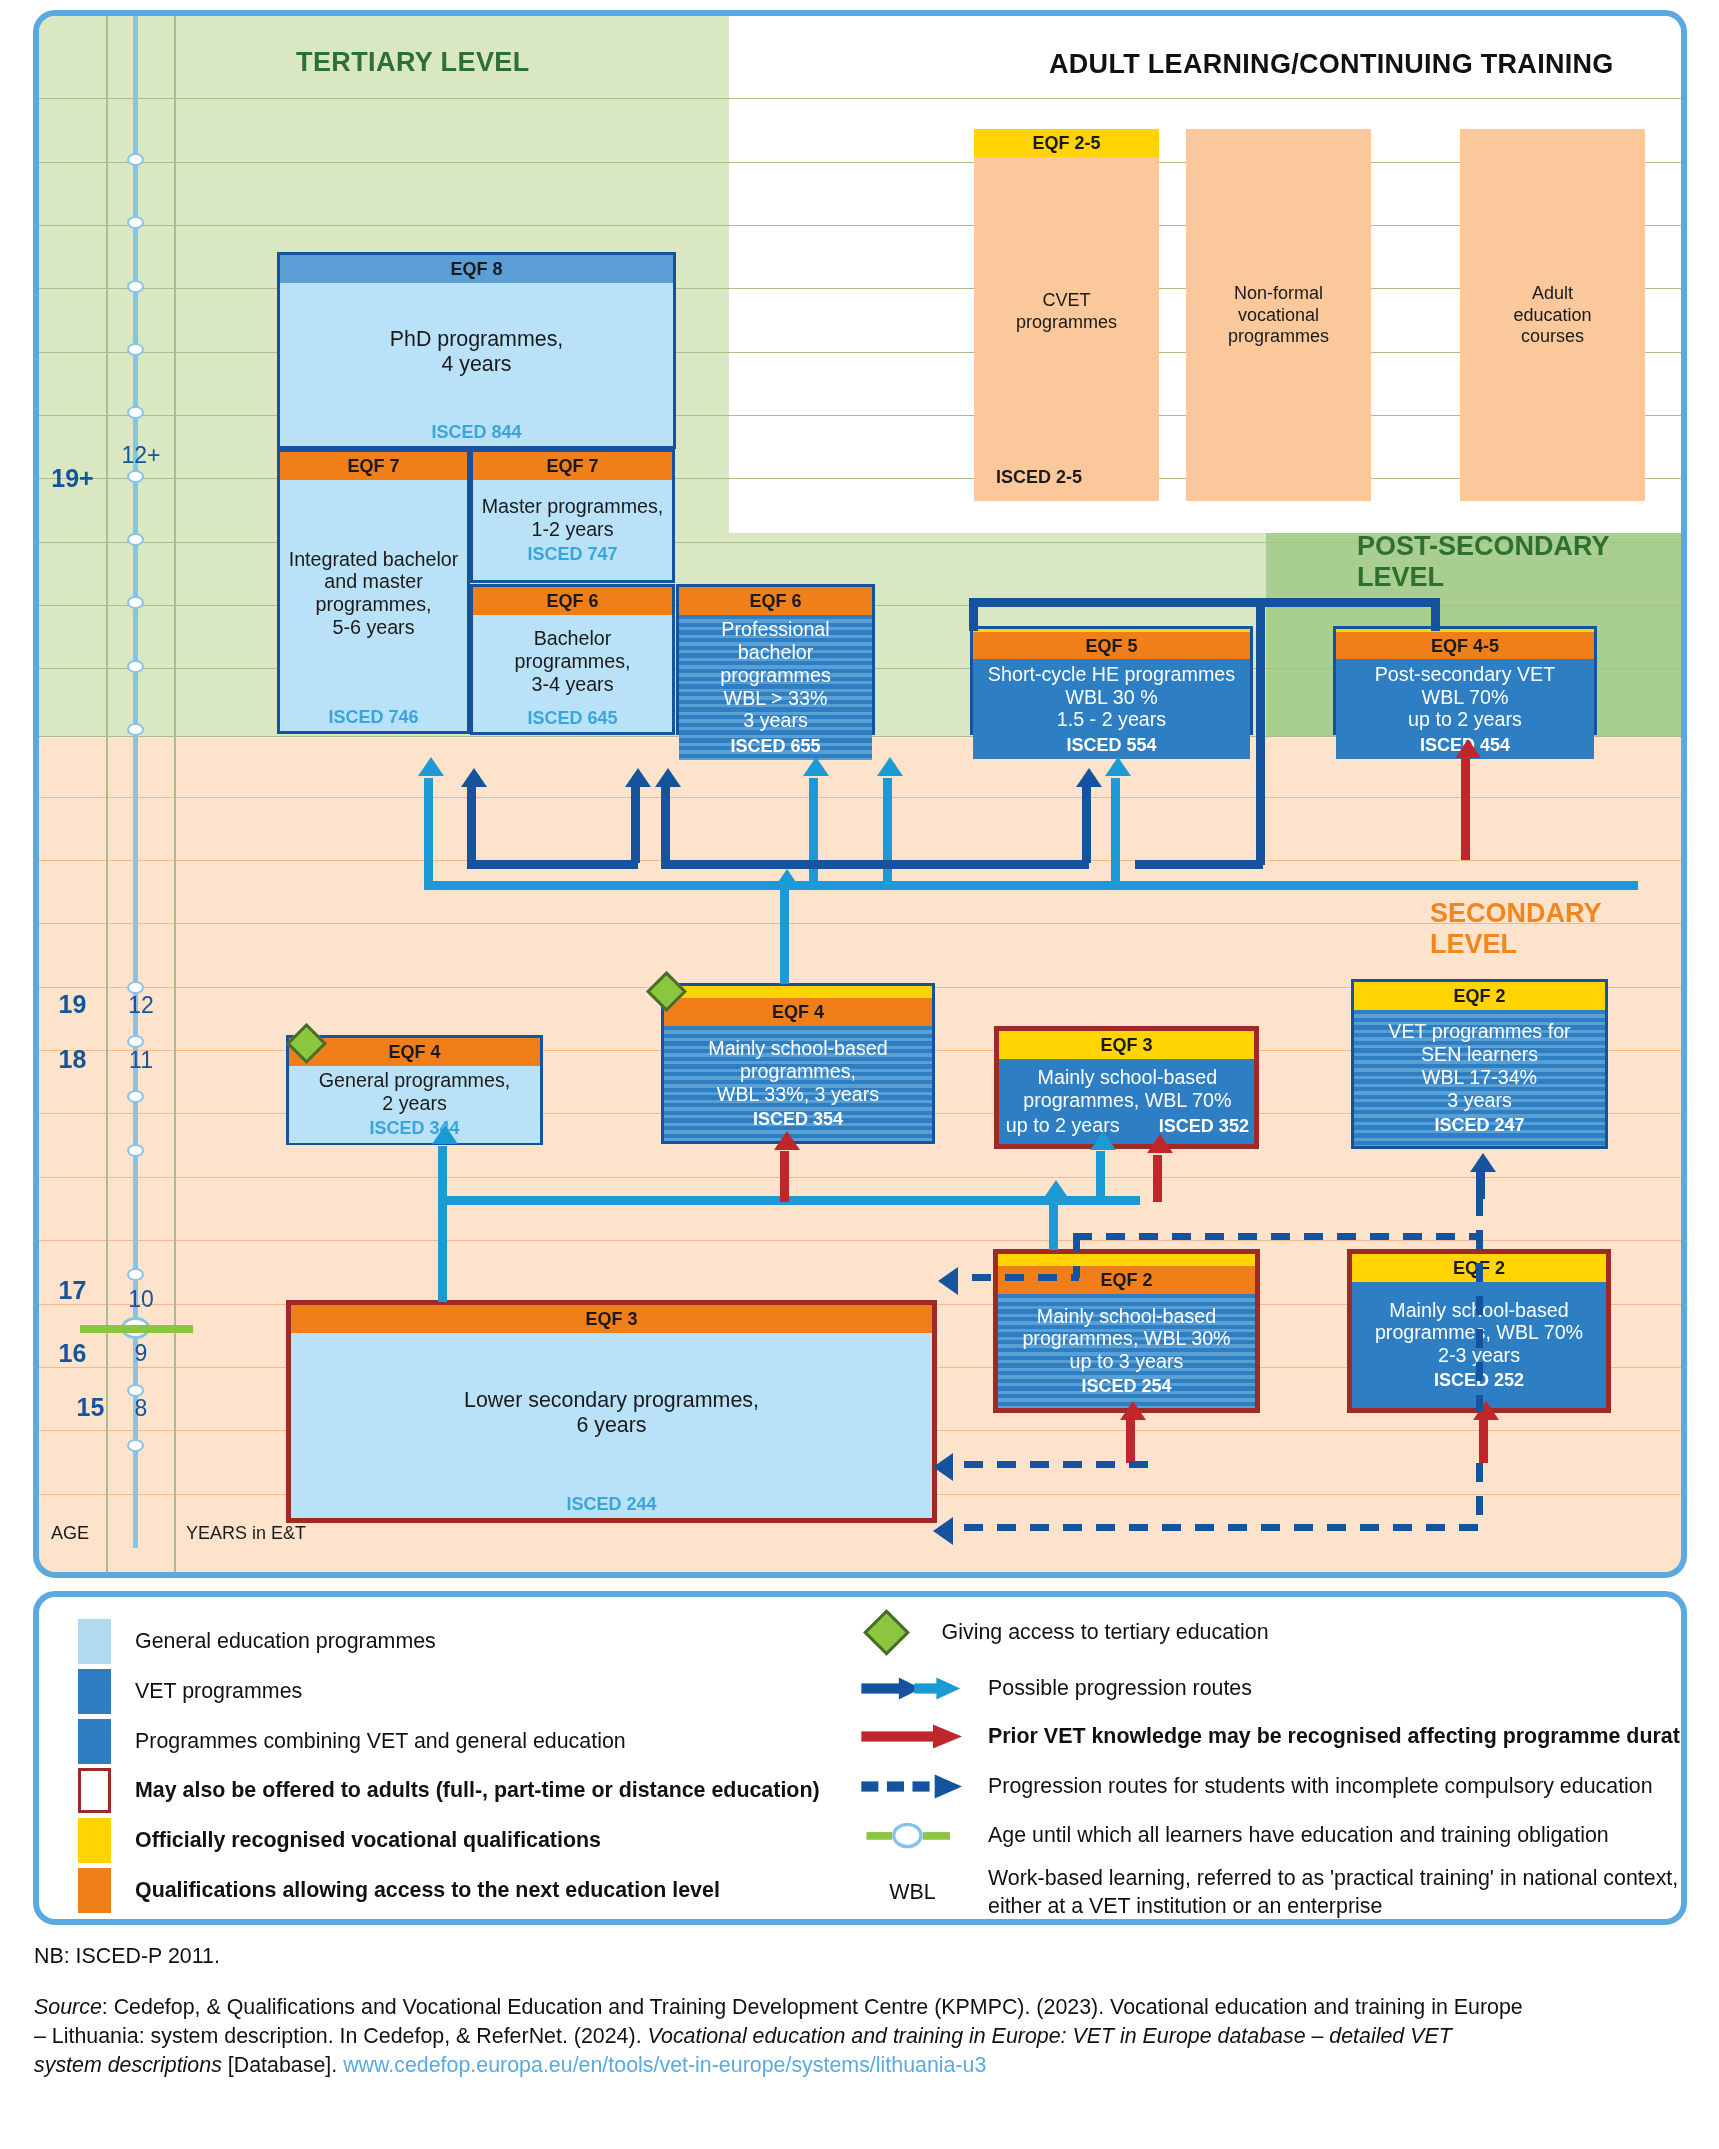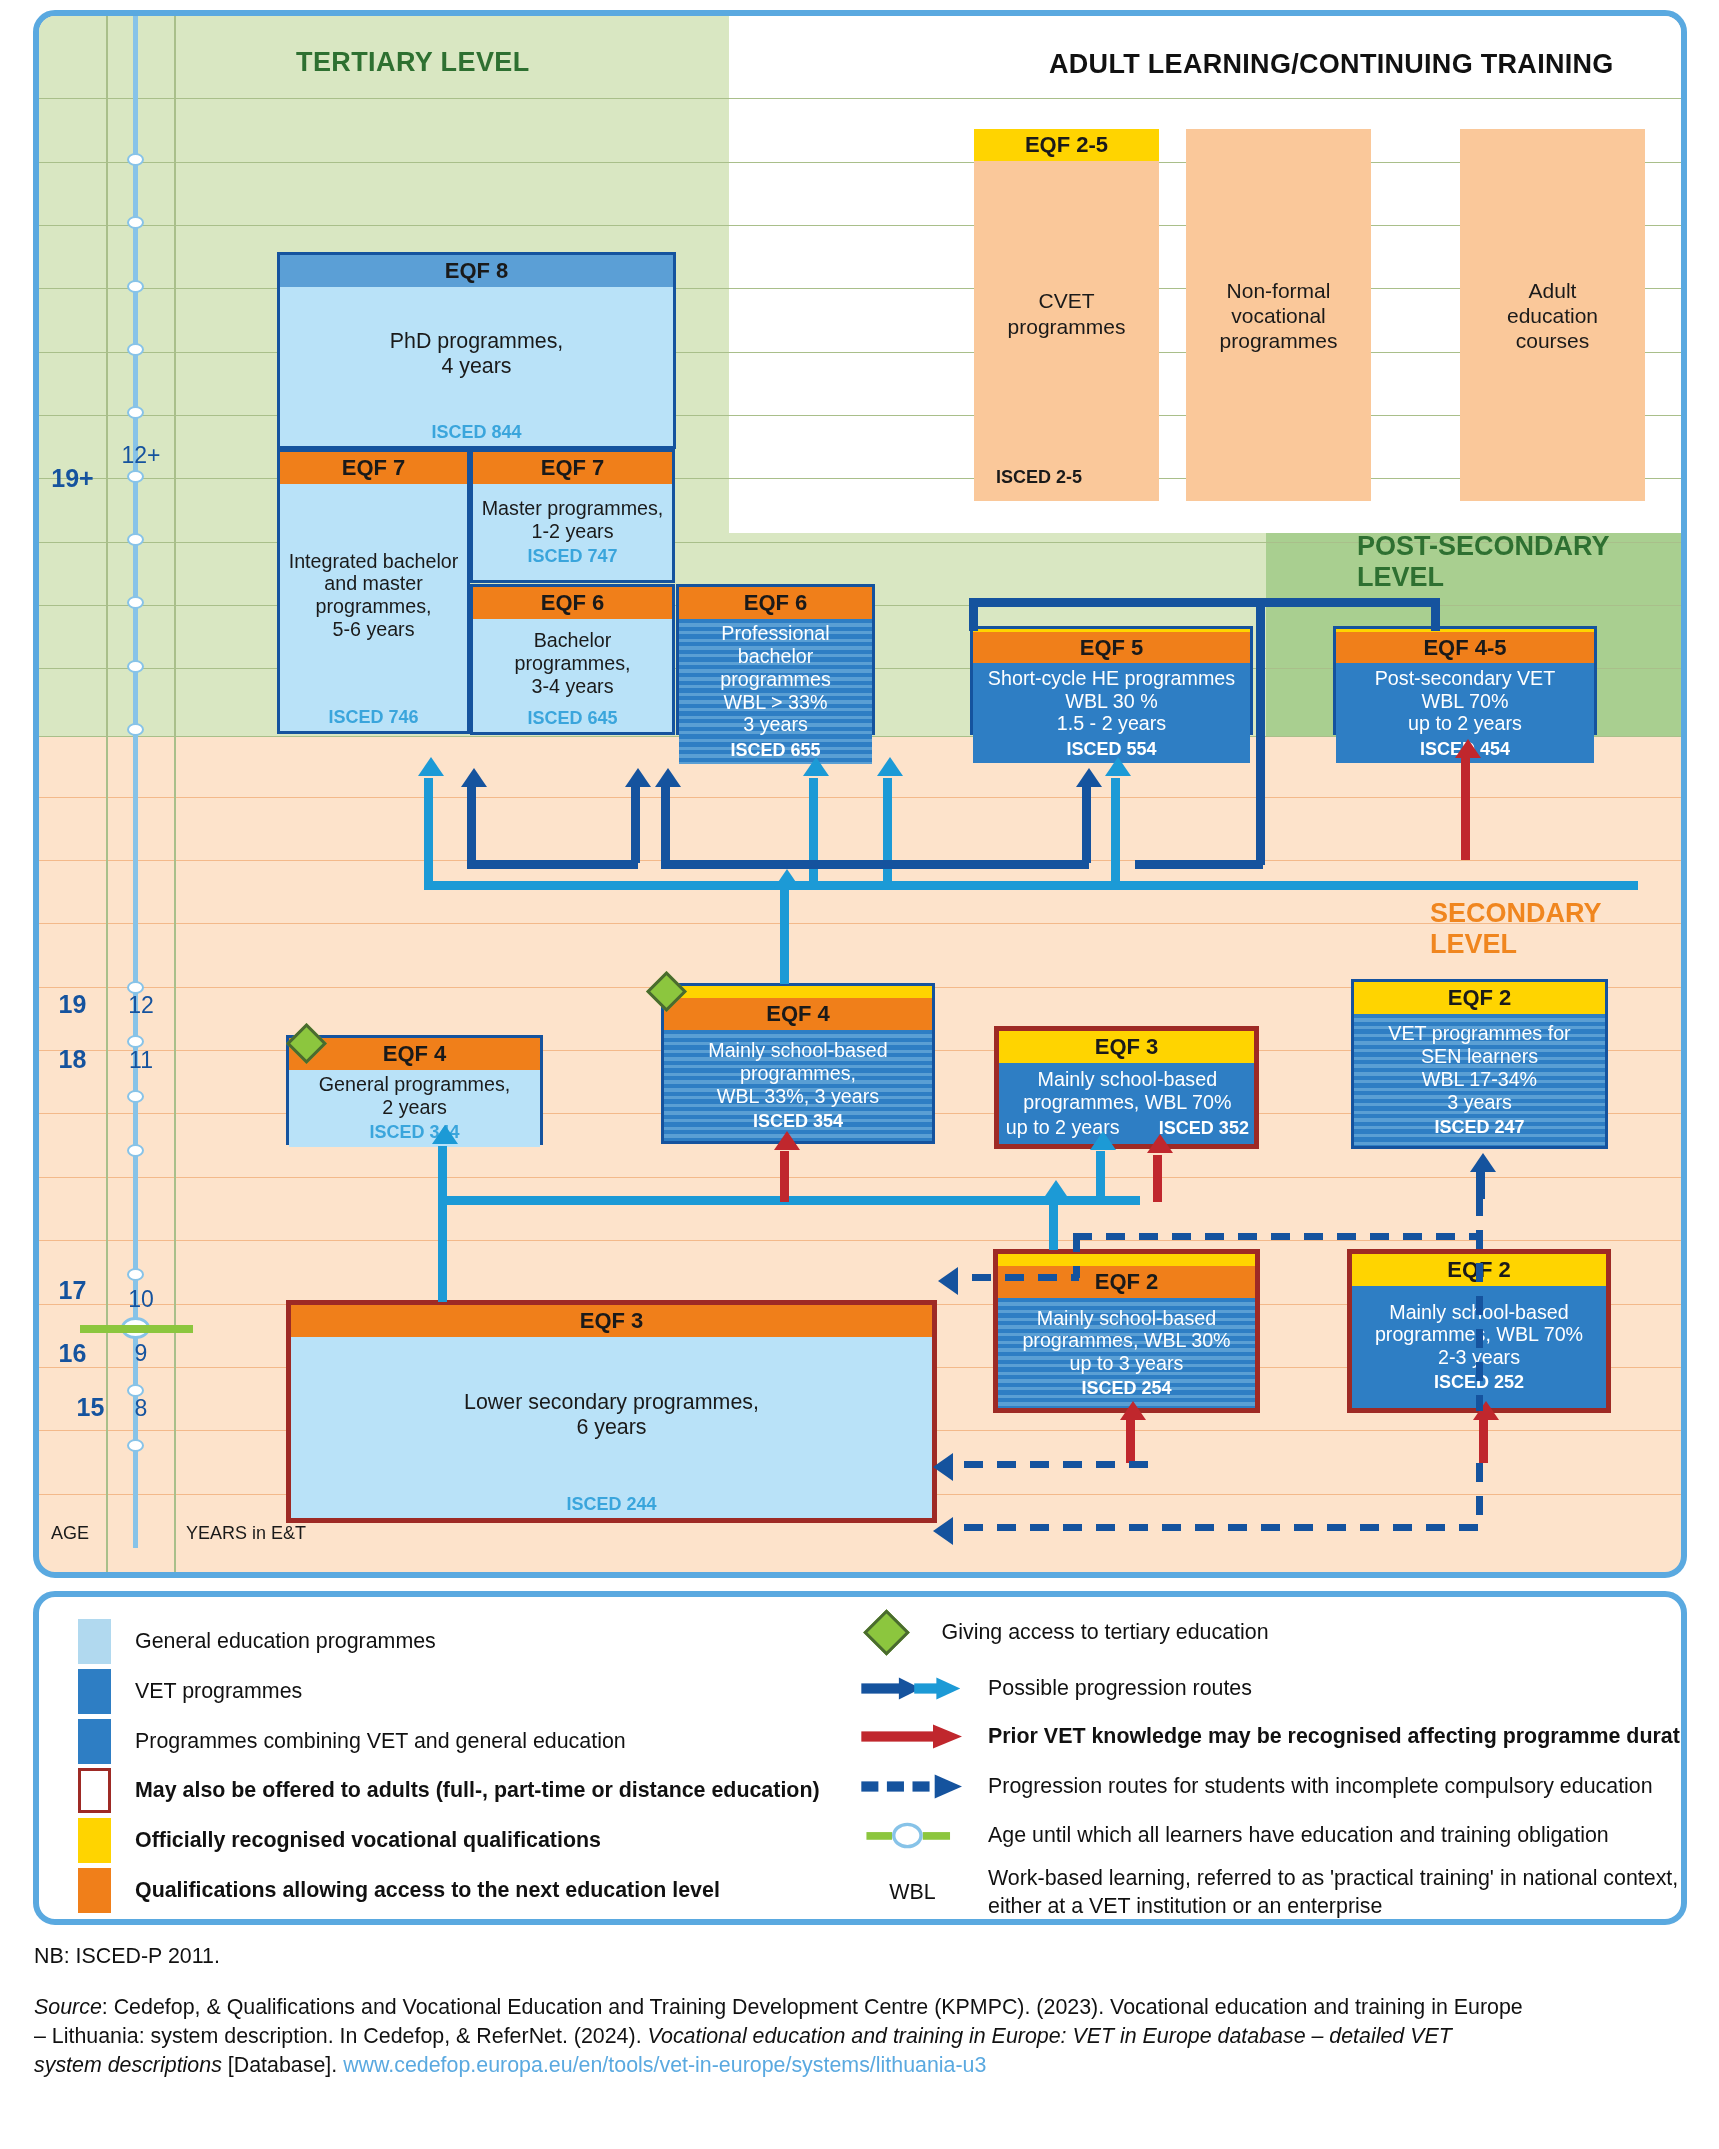--- a/index.html
+++ b/index.html
@@ -58,41 +58,41 @@
     color:#2e7031;
   }
   .title-secondary {
     position:absolute; left:1391px; top:882px; font-size:27px; font-weight:bold;
     color:#f0861f;
   }
 
   
   .box { position:absolute; border:3.4px solid #15539e; display:flex; flex-direction:column; }
   .box.red { border-color:#9e2a25; border-width:5.1px; }
-  .bar { width:100%; text-align:center; font-weight:bold; font-size:22px; color:#1a1a1a;
+  .bar { width:100%; text-align:center; font-weight:bold; font-size:18px; color:#1a1a1a;
          line-height:1; padding:5.1px 0 4.3px; }
   .bar.blue   { background:#5b9fd6; }
   .bar.orange { background:#f07f1a; }
   .bar.yellow { background:#ffd400; }
   .body { flex:1; display:flex; flex-direction:column; align-items:center; justify-content:center;
           padding:3.4px 5.1px; text-align:center; }
   .body.gen  { background:#b9e2f8; color:#1a1a1a; }
   .body.vet  { background:#2e7ec4; color:#ffffff; }
   .body.mix  { background:repeating-linear-gradient(to bottom,#2e7ec4 0 4.3px,#5a9fd4 4.3px 7.7px); color:#ffffff; }
   .txt { font-size:21.4px; line-height:1.16; }
   .txt.sm { font-size:19.7px; }
   .isced { font-weight:bold; font-size:18px; margin-top:3.4px; }
   .isced.blue { color:#3aa5dc; }
   .isced.white { color:#ffffff; }
   .spacer { flex:1; }
 
   
   .abox { position:absolute; background:#fac89a; display:flex; flex-direction:column; }
   .abox .abody { flex:1; display:flex; flex-direction:column; align-items:center; justify-content:center;
-                 font-size:21px; line-height:1.2; color:#1a1a1a; text-align:center; }
+                 font-size:18px; line-height:1.2; color:#1a1a1a; text-align:center; }
   .abox .aisced { font-weight:bold; font-size:18px; color:#1a1a1a; padding:0 0 13.7px 22px; }
 
   
   .v   { position:absolute; width:6.8px; }
   .h   { position:absolute; height:6.8px; }
   .v.lt { background:#1c9ad6; } .h.lt { background:#1c9ad6; }
   .v.dk { background:#15539e; } .h.dk { background:#15539e; }
   .v.rd { background:#c0272d; }
   .v.thick { width:8.6px; } .h.thick { height:8.6px; }
   .ar { position:absolute; width:0; height:0; }

